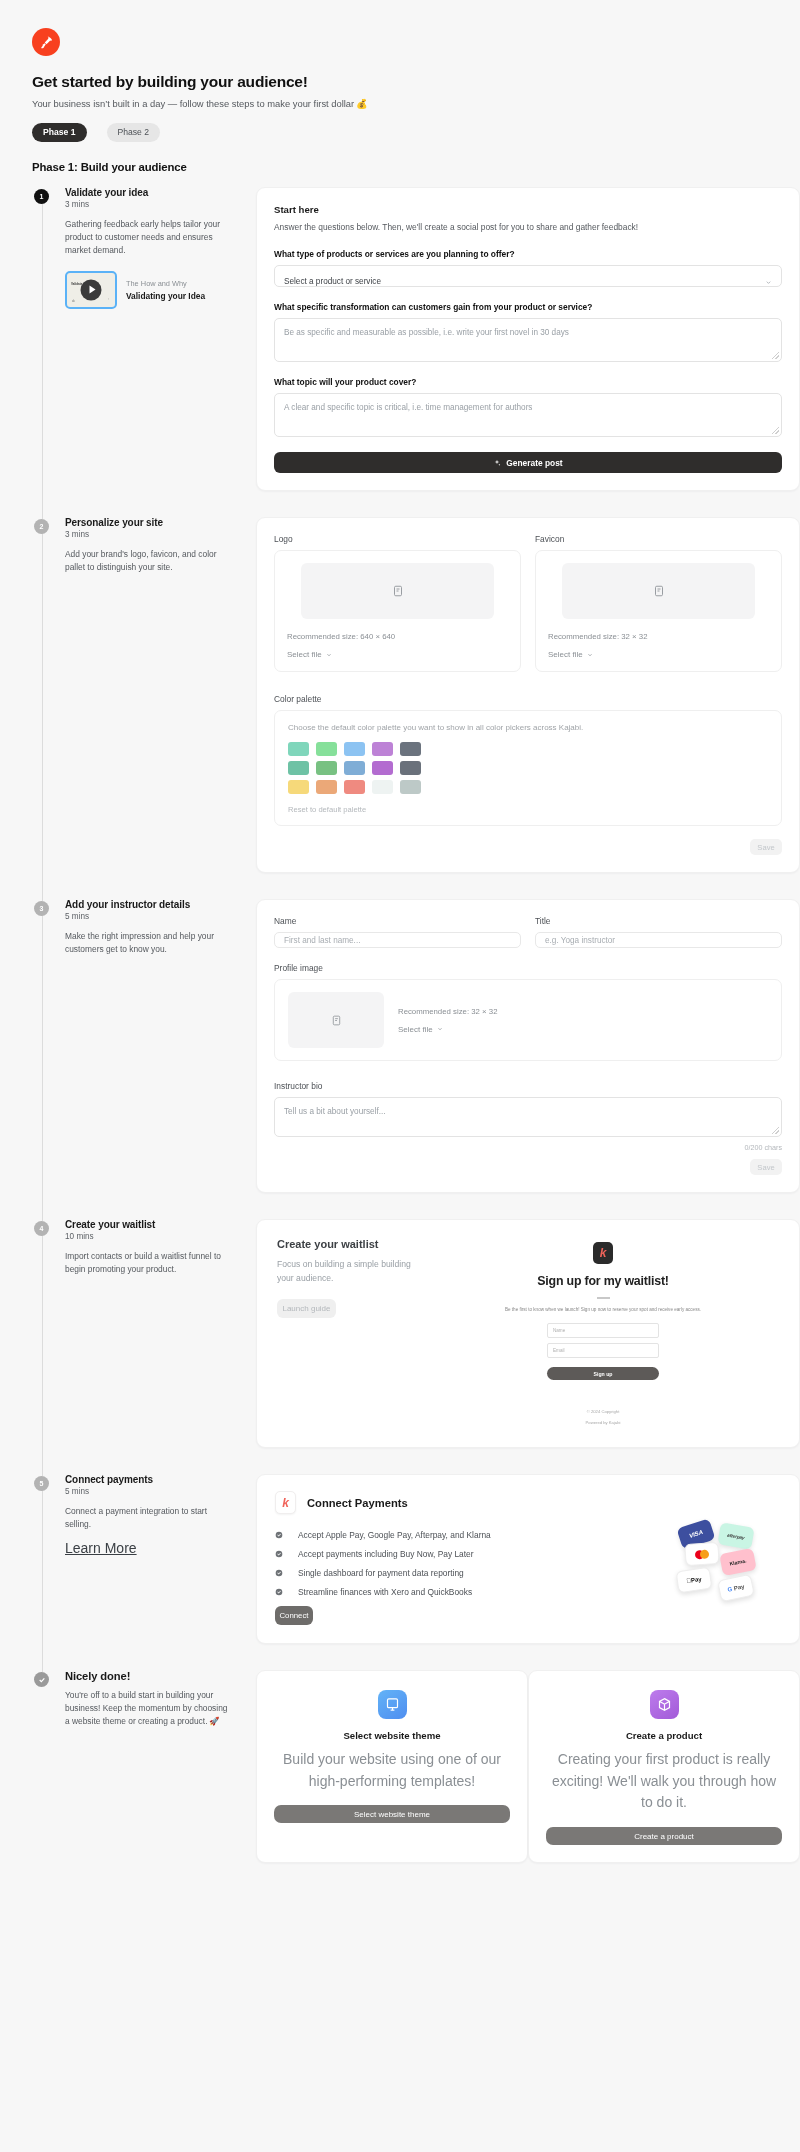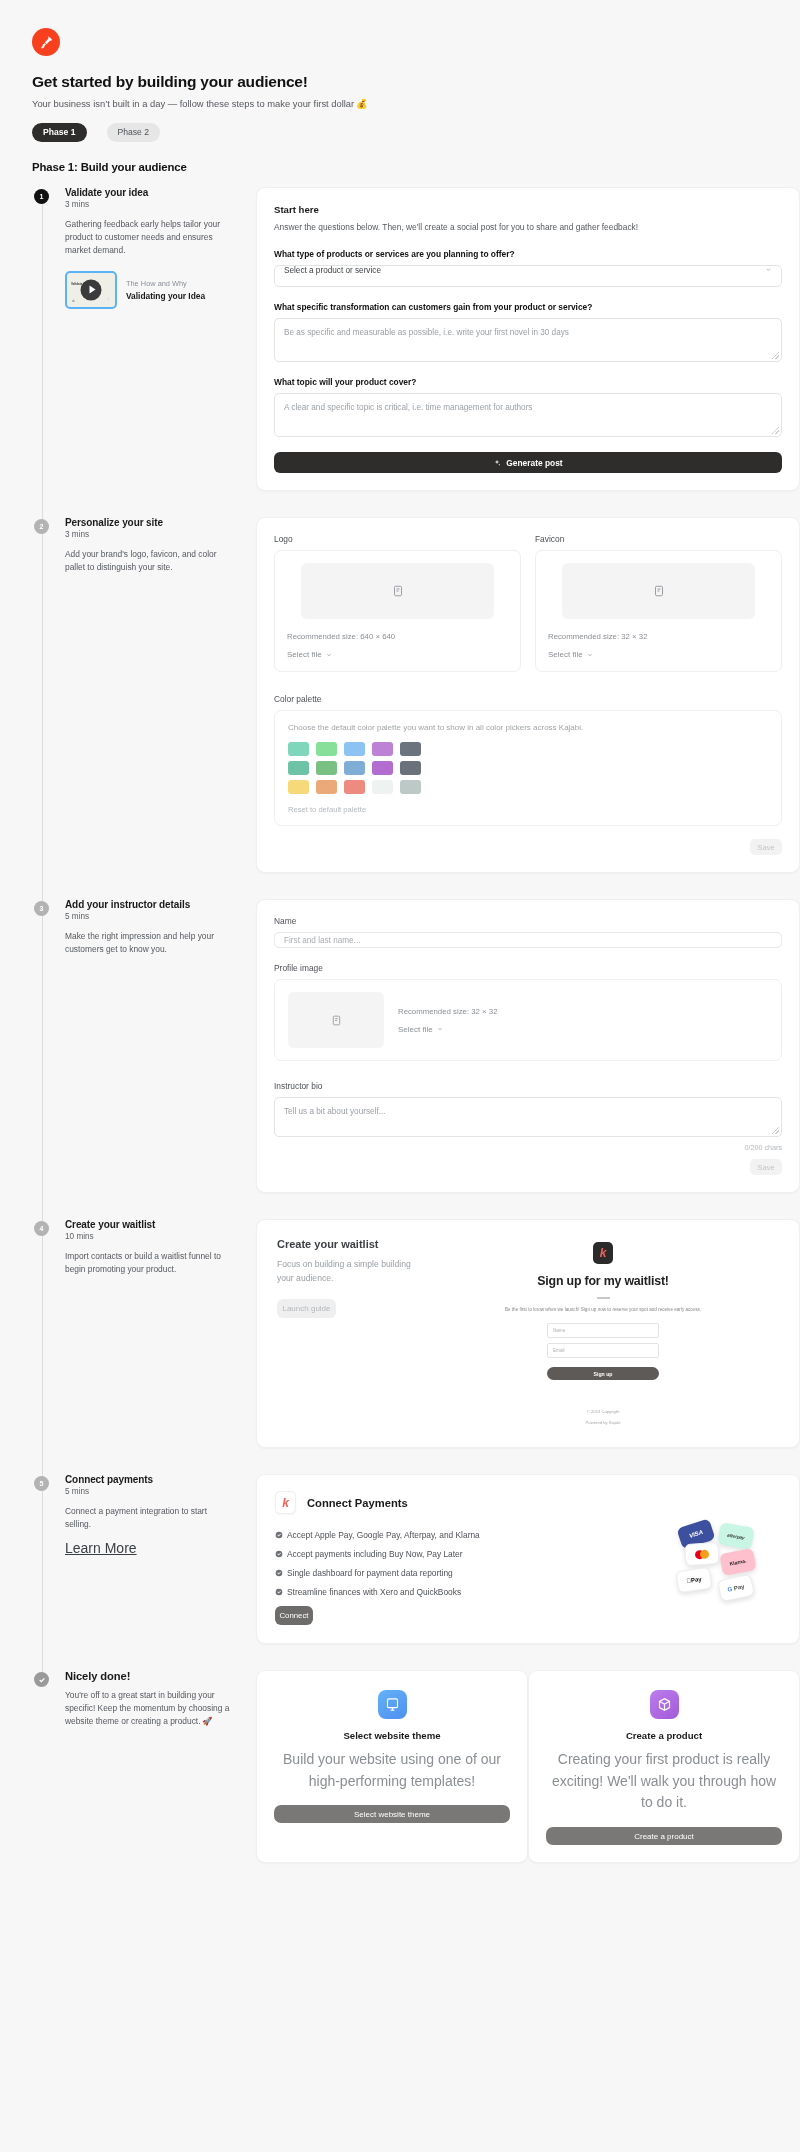--- a/index.html
+++ b/index.html
@@ -96,21 +96,21 @@
   .card-pad { padding: 16px 17px 17px 17px; }
 
   .card-h { font-size: 9.6px; font-weight: 700; color: #1a1a1a; }
   .card-p { font-size: 8.4px; color: #55595e; line-height: 1.6; margin-top: 6px; }
 
   .field-label { font-size: 8.4px; font-weight: 700; color: #111; margin-top: 15px; margin-bottom: 6px; }
   .field-label.light { font-weight: 400; color: #4d5156; }
 
   .select-box {
     height: 22px; border: 1px solid #e3e3e3; border-radius: 5px; background: #fff;
-    display: flex; align-items: flex-start; justify-content: space-between;
+    display: flex; align-items: flex-end; justify-content: space-between;
     padding: 0 9px; font-size: 8.2px; color: #3b3f44; cursor: pointer;
   }
   .chev { width: 7px; height: 7px; color: #9aa0a6; }
 
   .textarea {
     border: 1px solid #e3e3e3; border-radius: 5px; background: #fff;
     padding: 8px 9px; font-size: 8.2px; color: #9aa0a6; position: relative;
     line-height: 1.5;
   }
   .textarea.tall { height: 44px; }
@@ -187,21 +187,21 @@
   .wl-foot2 { font-size: 4.2px; color: #a8a8a8; margin-top: 6px; }
 
   
   .cp-wrap { padding: 16px 18px 18px 18px; position: relative; overflow: hidden; }
   .cp-head { display: flex; align-items: center; gap: 11px; }
   .cp-logo { width: 21px; height: 23px; border-radius: 5px; background: #fff; border: 1px solid #f0eeee;
     display:flex; align-items:center; justify-content:center; box-shadow: 0 1px 2px rgba(0,0,0,.05); }
   .cp-logo span { color: #f0635a; font-size: 12px; font-weight: 700; font-style: italic; line-height: 1; }
   .cp-title { font-size: 11.2px; font-weight: 700; color: #1a1a1a; }
   .cp-list { margin-top: 16px; }
-  .cp-item { display: flex; align-items: center; gap: 4px; margin-bottom: 9px; }
+  .cp-item { display: flex; align-items: center; gap: 15px; margin-bottom: 9px; }
   .cp-item svg { width: 8px; height: 8px; flex: 0 0 8px; color: #6e7276; }
   .cp-item span { font-size: 8.4px; color: #4d5156; }
   .cp-btn { width: 38px; height: 19px; border-radius: 6px; background: #6e6c6a; color: #fff;
     font-size: 7.8px; display: flex; align-items: center; justify-content: center; margin-top: 7px; cursor: pointer; }
   .cards-art { position: absolute; right: 8px; top: 46px; width: 120px; height: 100px; }
   .pay-card { position: absolute; border-radius: 6px; display: flex; align-items: center; justify-content: center;
     box-shadow: 0 2px 5px rgba(0,0,0,.12); font-size: 6px; font-weight: 700; }
 
   
   .done-grid { display: flex; }
@@ -391,20 +391,26 @@
         </div>
         <div class="step-right">
           <div class="card card-pad">
             <div class="two-col">
               <div class="col">
                 <div class="field-label light" style="margin-top:0">Name</div>
                 <div class="input">
                     <span>First and last name...</span>
                   </div>
               </div>
+              <div class="col">
+                <div class="field-label light" style="margin-top:0">Title</div>
+                <div class="input">
+                    <span>e.g. Yoga instructor</span>
+                  </div>
+              </div>
             </div>
 
             <div class="field-label light">Profile image</div>
             <div class="profile-box">
               <div class="profile-ph">
                 <svg viewBox="0 0 24 24" fill="none" stroke="currentColor" stroke-width="1.8">
                     <rect x="5" y="2.5" width="14" height="19" rx="2.5"></rect>
                     <line x1="9" y1="8" x2="15" y2="8"></line>
                     <line x1="9" y1="12" x2="13" y2="12"></line>
                   </svg>
@@ -544,21 +550,21 @@
       <div class="step-rail">
         <div class="bullet check">
           <svg viewBox="0 0 24 24" fill="none" stroke="#fff" stroke-width="3.5">
               <polyline points="5 12 10 17 19 7"></polyline>
             </svg>
         </div>
       </div>
       <div class="step-body">
         <div class="step-left">
           <div class="step-title big">Nicely done!</div>
-          <div class="step-desc" style="margin-top:7px">You're off to a great start in building your specific! Keep the momentum by choosing a website theme or creating a product. 🚀</div>
+          <div class="step-desc" style="margin-top:7px">You're off to a build start in building your business! Keep the momentum by choosing a website theme or creating a product. 🚀</div>
         </div>
         <div class="step-right">
           <div class="done-grid">
             <div class="done-card">
               <div class="done-icon" style="background:linear-gradient(145deg,#63b3f7,#4f8ef0);">
                 <svg viewBox="0 0 24 24" fill="none" stroke="currentColor" stroke-width="1.9">
                     <rect x="4" y="3" width="16" height="14" rx="2"></rect>
                     <line x1="9" y1="21" x2="15" y2="21"></line>
                     <line x1="12" y1="17" x2="12" y2="21"></line>
                   </svg>

